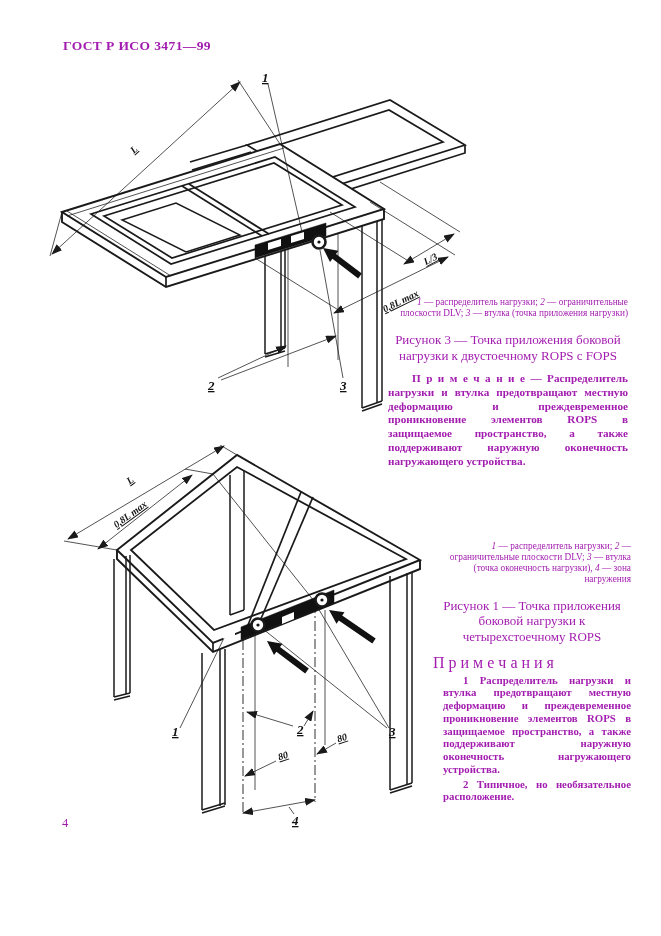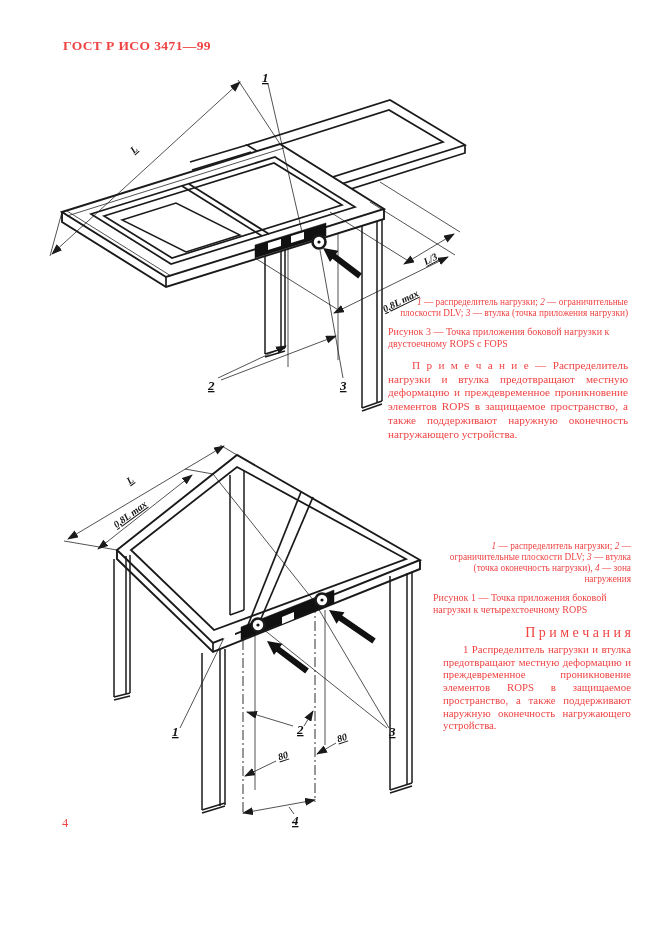--- a/index.html
+++ b/index.html
@@ -1,31 +1,31 @@
 <!DOCTYPE html>
 <html><head>
 <meta charset="utf-8">
 <style>
   html,body{margin:0;padding:0;background:#e8e8e8;}
   .page{position:relative;width:661px;height:936px;background:#ffffff;margin:0 auto;
-        font-family:"Liberation Serif","DejaVu Serif",serif;color:#ef4444;overflow:hidden;}
+        font-family:"Liberation Serif","DejaVu Serif",serif;color:#a21caf;overflow:hidden;}
   .hdr{position:absolute;left:63px;top:38px;font-size:13.5px;font-weight:bold;letter-spacing:.4px;}
   .pagenum{position:absolute;left:62px;top:816px;font-size:12.5px;}
   .fig-svg{position:absolute;}
   #fig3{left:40px;top:62px;}
   #fig4{left:30px;top:445px;}
   .tb{position:absolute;}
   #tb1{left:388px;top:297px;width:240px;}
   #tb2{left:433px;top:541px;width:198px;}
   .fig-key{font-size:9.3px;line-height:1.18;text-align:right;margin:0;}
   .fig-key .kn{font-style:italic;}
-  .fig-caption{font-size:10px;line-height:1.2;text-align:left;margin:7px 0 0 0;}
-  .note{font-size:11.2px;line-height:1.23;text-align:justify;text-indent:24px;margin:9px 0 0 0;}
+  .fig-caption{font-size:13px;line-height:1.2;text-align:center;margin:13px 0 0 0;}
+  .note{font-size:11.2px;line-height:1.23;text-align:justify;text-indent:24px;margin:9px 0 0 0;font-weight:bold;}
   #tb2 .note{font-size:10.8px;line-height:1.18;text-indent:20px;margin:2px 0 0 10px;}
-  .notes-head{font-size:14px;text-align:right;margin:9px 0 2px 0;font-family:Liberation Serif, serif;}
+  .notes-head{font-size:16px;text-align:left;margin:9px 0 2px 0;font-family:Liberation Serif, serif;}
   
   svg .ln{stroke:#1a1a1a;stroke-width:1.7;fill:none;stroke-linejoin:miter;}
   svg .ln2{stroke:#1a1a1a;stroke-width:1.5;fill:none;}
   svg .wfill{fill:#ffffff;}
   svg .thin{stroke:#1a1a1a;stroke-width:.75;fill:none;}
   svg .dd{stroke:#1a1a1a;stroke-width:.9;fill:none;stroke-dasharray:10 3 2 3;}
   svg .blk{fill:#111;stroke:#111;stroke-width:.5;}
   svg .slot{fill:#fff;stroke:none;}
   svg .bush{fill:#fff;stroke:#1a1a1a;stroke-width:2.6;}
   svg .callout{font-family:"Liberation Serif",serif;font-size:13px;font-style:italic;font-weight:600;
@@ -227,16 +227,17 @@
       <line class="thin" x1="359" y1="283" x2="288" y2="163"></line>
       <text class="callout" x="359" y="291">3</text>
     </g>
   </svg>
 
   <div class="tb" id="tb2">
     <p class="fig-key"><span class="kn">1</span><span> — распределитель нагрузки; </span><span class="kn">2</span><span> — ограничительные плоскости DLV; </span><span class="kn">3</span><span> — втулка (точка оконечность нагрузки), </span><span class="kn">4</span><span> — зона нагружения</span></p>
     <p class="fig-caption">Рисунок 1 — Точка приложения боковой нагрузки к четырехстоечному ROPS</p>
     <p class="notes-head">П р и м е ч а н и я</p>
     <p class="note">1 Распределитель нагрузки и втулка предотвращают местную деформацию и преждевременное проникновение элементов ROPS в защищаемое пространство, а также поддерживают наружную оконечность нагружающего устройства.</p>
+    <p class="note">2 Типичное, но необязательное расположение.</p>
   </div>
 
   <div class="pagenum">4</div>
 </div>
 
 </body></html>

